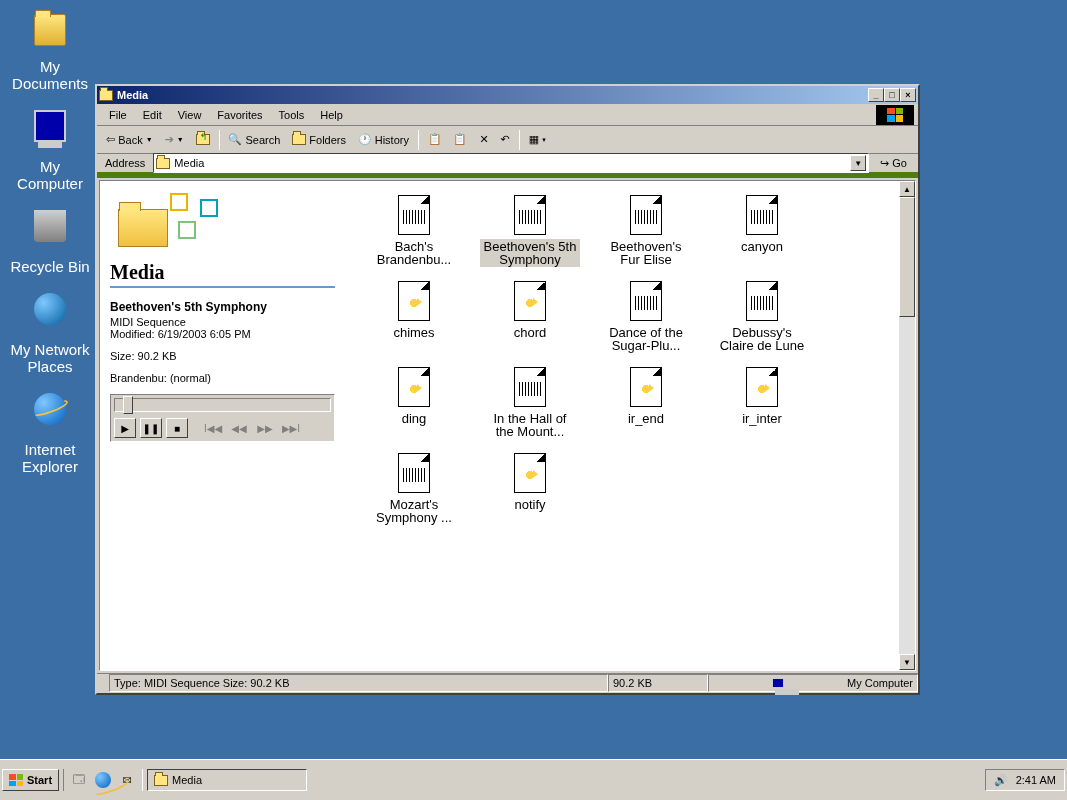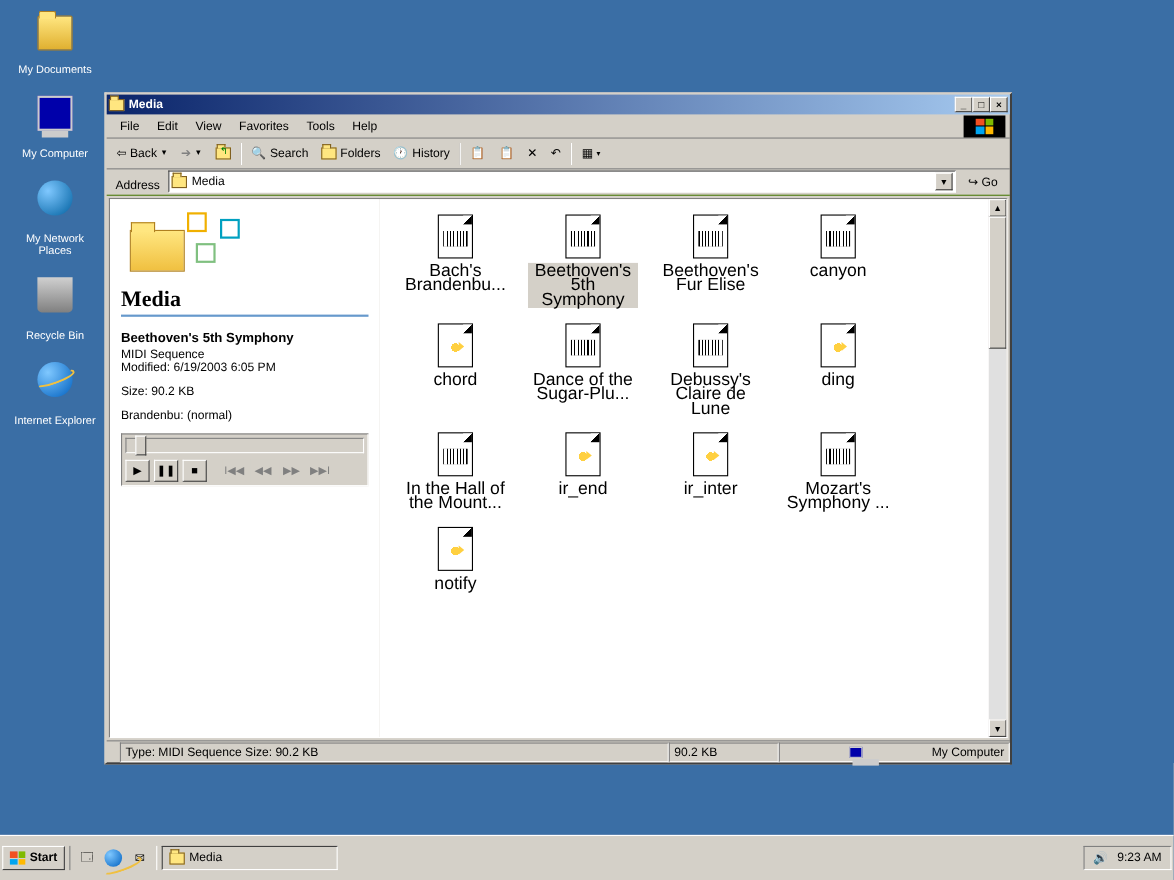--- a/index.html
+++ b/index.html
@@ -1,20 +1,20 @@
 <!DOCTYPE html>
 <html><head>
 <meta charset="utf-8">
 <style>
 *{box-sizing:border-box;margin:0;padding:0;font-family:Tahoma,sans-serif;font-size:11px;}
 body{background:#3a6ea5;width:1067px;height:800px;overflow:hidden;position:relative;}
 .desktop-icons{position:absolute;top:10px;left:10px;}
 .di{width:80px;text-align:center;color:#fff;margin-bottom:18px;cursor:pointer;}
 .di .dicon{width:32px;height:32px;margin:0 auto 4px;}
-.di span{display:block;font-size:10px;margin-top:16px;}
+.di span{display:block;font-size:15px;margin-top:16px;}
 .folder-ico{background:linear-gradient(#ffe680,#e0b030);border:1px solid #b08020;border-radius:2px;width:32px;height:24px;position:relative;top:4px;}
 .folder-ico:before{content:'';position:absolute;top:-5px;left:0;width:14px;height:6px;background:#ffe680;border:1px solid #b08020;border-bottom:none;border-radius:2px 2px 0 0;}
 .computer-ico{width:28px;height:22px;background:#00a;border:2px solid #ccc;margin:0 auto;position:relative;}
 .computer-ico:after{content:'';position:absolute;bottom:-8px;left:2px;width:24px;height:6px;background:#ccc;}
 .globe-ico{width:28px;height:28px;border-radius:50%;background:radial-gradient(circle at 30% 30%,#7fc8ff,#0060a0);margin:0 auto;}
 .bin-ico{width:24px;height:28px;background:linear-gradient(#d0d0d0,#808080);border-radius:0 0 4px 4px;margin:0 auto;}
 .ie-ico{width:28px;height:28px;border-radius:50%;background:radial-gradient(circle at 30% 30%,#7fc8ff,#0060c0);margin:0 auto;position:relative;}
 .ie-ico:after{content:'';position:absolute;top:10px;left:-3px;width:34px;height:6px;border:2px solid #f0c040;border-radius:50%;border-top-color:transparent;border-left-color:transparent;transform:rotate(-20deg);}
 .window{position:absolute;left:95px;top:84px;width:825px;height:611px;background:#d4d0c8;border:2px solid;border-color:#d4d0c8 #404040 #404040 #d4d0c8;display:flex;flex-direction:column;}
 .titlebar{height:18px;background:linear-gradient(to right,#0a246a,#a6caf0);display:flex;align-items:center;color:#fff;font-weight:bold;padding:0 2px;}
@@ -28,21 +28,21 @@
 .menubar .mi{padding:2px 8px;cursor:pointer;}
 .menubar .logo{margin-left:auto;width:38px;height:20px;background:#000;display:flex;align-items:center;justify-content:center;}
 .winflag{width:16px;height:14px;display:grid;grid-template:1fr 1fr/1fr 1fr;gap:1px;}
 .winflag div:nth-child(1){background:#f25022;}
 .winflag div:nth-child(2){background:#7fba00;}
 .winflag div:nth-child(3){background:#00a4ef;}
 .winflag div:nth-child(4){background:#ffb900;}
 .toolbar{height:28px;display:flex;align-items:center;padding:0 4px;border-bottom:1px solid #808080;gap:2px;}
 .tbtn{display:flex;align-items:center;padding:2px 4px;cursor:pointer;gap:3px;border:1px solid transparent;}
 .sep{width:1px;height:20px;background:#808080;margin:0 2px;border-right:1px solid #fff;}
-.addressbar{height:24px;display:flex;align-items:flex-end;padding:2px 4px;border-bottom:1px solid #4d7c0f;gap:4px;}
+.addressbar{height:24px;display:flex;align-items:center;padding:2px 4px;border-bottom:6px solid #4d7c0f;gap:4px;}
 .addrlabel{padding:0 4px;}
 .addrbox{flex:1;height:20px;background:#fff;border:1px solid;border-color:#404040 #fff #fff #404040;display:flex;align-items:center;padding:0 2px;}
 .addrbox .dd{margin-left:auto;width:16px;height:16px;background:#d4d0c8;border:1px solid;border-color:#fff #404040 #404040 #fff;font-size:8px;display:flex;align-items:center;justify-content:center;cursor:pointer;}
 .gobtn{display:flex;align-items:center;gap:3px;padding:2px 6px;cursor:pointer;border:1px solid transparent;}
 .content{flex:1;display:flex;border:1px solid;border-color:#808080 #fff #fff #808080;margin:2px;overflow:hidden;}
 .leftpane{width:245px;background:#fff;padding:10px;overflow:hidden;}
 .lp-head{position:relative;height:70px;}
 .lp-head .bigfolder{width:50px;height:38px;background:linear-gradient(#ffe680,#f0c040);border:1px solid #b08020;position:absolute;left:8px;top:18px;}
 .lp-head .bigfolder:before{content:'';position:absolute;top:-8px;left:0;width:20px;height:8px;background:#ffe680;border:1px solid #b08020;border-bottom:none;}
 .lp-head .sq{position:absolute;width:18px;height:18px;border:2px solid;}
@@ -61,27 +61,27 @@
 .pbtn.dis{color:#808080;border-color:#d4d0c8;}
 .filepane{flex:1;background:#fff;position:relative;overflow:hidden;}
 .files{display:grid;grid-template-columns:repeat(4,110px);gap:14px 6px;padding:14px 14px;justify-content:start;}
 .file{text-align:center;cursor:pointer;}
 .file .fico{width:32px;height:40px;margin:0 auto 4px;background:#fff;border:1px solid #000;position:relative;}
 .file .fico:before{content:'';position:absolute;top:0;right:0;width:8px;height:8px;background:linear-gradient(135deg,#fff 50%,#000 50%);}
 .file .fcontent{position:absolute;top:14px;left:4px;right:4px;height:14px;}
 .midi .fcontent{background:repeating-linear-gradient(90deg,#000 0 1px,#fff 1px 3px),#888;}
 .wav .fcontent{background:radial-gradient(circle,#ffd040 30%,transparent 30%);}
 .wav .fcontent:after{content:'';position:absolute;right:-1px;top:2px;border:4px solid transparent;border-left:5px solid #ffd040;}
-.file .flabel{font-size:16px;line-height:13px;display:inline-block;padding:1px 3px;max-width:100px;}
+.file .flabel{font-size:13px;line-height:13px;display:inline-block;padding:1px 3px;max-width:100px;}
 .file.sel .flabel{background:#d4d0c8;}
 .scrollbar{position:absolute;right:0;top:0;width:16px;height:100%;background:#d4d0c8;}
 .sb-btn{width:16px;height:16px;background:#d4d0c8;border:1px solid;border-color:#fff #404040 #404040 #fff;font-size:8px;display:flex;align-items:center;justify-content:center;cursor:pointer;}
 .sb-thumb{width:16px;height:120px;background:#d4d0c8;border:1px solid;border-color:#fff #404040 #404040 #fff;}
 .sb-track{background:#e0e0e0;position:absolute;top:16px;bottom:16px;width:16px;}
-.statusbar{height:20px;display:flex;align-items:center;border-top:1px solid #808080;padding-left:12px;}
+.statusbar{height:20px;display:flex;border-top:1px solid #808080;padding-left:12px;}
 .sb-cell{border:1px solid;border-color:#808080 #fff #fff #808080;height:18px;padding:1px 4px;display:flex;align-items:center;gap:4px;}
 .taskbar{position:absolute;bottom:0;left:0;right:0;height:41px;background:#d4d0c8;border-top:1px solid #fff;display:flex;align-items:center;padding:2px;}
 .start{height:22px;padding:0 6px;border:1px solid;border-color:#fff #404040 #404040 #fff;display:flex;align-items:center;gap:4px;font-weight:bold;cursor:pointer;}
 .ql{display:flex;gap:2px;margin:0 4px;padding:0 4px;border-left:1px solid #808080;border-right:1px solid #fff;}
 .ql-btn{width:22px;height:22px;display:flex;align-items:center;justify-content:center;cursor:pointer;}
 .task{height:22px;padding:0 6px;width:160px;border:1px solid;border-color:#404040 #fff #fff #404040;background:#d4d0c8;display:flex;align-items:center;gap:4px;cursor:pointer;}
 .tray{margin-left:auto;height:22px;border:1px solid;border-color:#808080 #fff #fff #808080;padding:0 8px;display:flex;align-items:center;gap:8px;}
 </style>
 </head>
 <body>
@@ -89,26 +89,26 @@
 <div class="desktop-icons" id="desktop-icons">
     <div class="di">
       <div class="dicon folder-ico"></div>
       <span>My Documents</span>
     </div>
     <div class="di">
       <div class="dicon computer-ico"></div>
       <span>My Computer</span>
     </div>
     <div class="di">
+      <div class="dicon bin-ico"></div>
+      <span>Recycle Bin</span>
+    </div>
+    <div class="di">
       <div class="dicon globe-ico"></div>
       <span>My Network Places</span>
-    </div>
-    <div class="di">
-      <div class="dicon bin-ico"></div>
-      <span>Recycle Bin</span>
     </div>
     <div class="di">
       <div class="dicon ie-ico"></div>
       <span>Internet Explorer</span>
     </div>
   </div>
 
 <div class="window">
   <div class="titlebar">
     <span class="ticon tfolder"></span>
@@ -228,20 +228,23 @@
               <div class="fcontent"></div>
             </div><span class="flabel">Beethoven's 5th Symphony</span></div>
           <div class="file  midi"><div class="fico">
               <div class="fcontent"></div>
             </div><span class="flabel">Beethoven's Fur Elise</span></div>
           <div class="file  midi"><div class="fico">
               <div class="fcontent"></div>
             </div><span class="flabel">canyon</span></div>
           <div class="file  wav"><div class="fico">
               <div class="fcontent"></div>
+            </div><span class="flabel">chimes</span></div>
+          <div class="file  wav"><div class="fico">
+              <div class="fcontent"></div>
             </div><span class="flabel">chord</span></div>
           <div class="file  midi"><div class="fico">
               <div class="fcontent"></div>
             </div><span class="flabel">Dance of the Sugar-Plu...</span></div>
           <div class="file  midi"><div class="fico">
               <div class="fcontent"></div>
             </div><span class="flabel">Debussy's Claire de Lune</span></div>
           <div class="file  wav"><div class="fico">
               <div class="fcontent"></div>
             </div><span class="flabel">ding</span></div>
@@ -300,15 +303,15 @@
     <div class="ql-btn">
         <span>✉</span>
       </div>
   </div>
   <div class="task">
     <span class="tfolder"></span>
     <span>Media</span>
   </div>
   <div class="tray">
     <span>🔊</span>
-    <span>9:23 AM</span>
+    <span>2:41 AM</span>
   </div>
 </div>
 
 </body></html>

